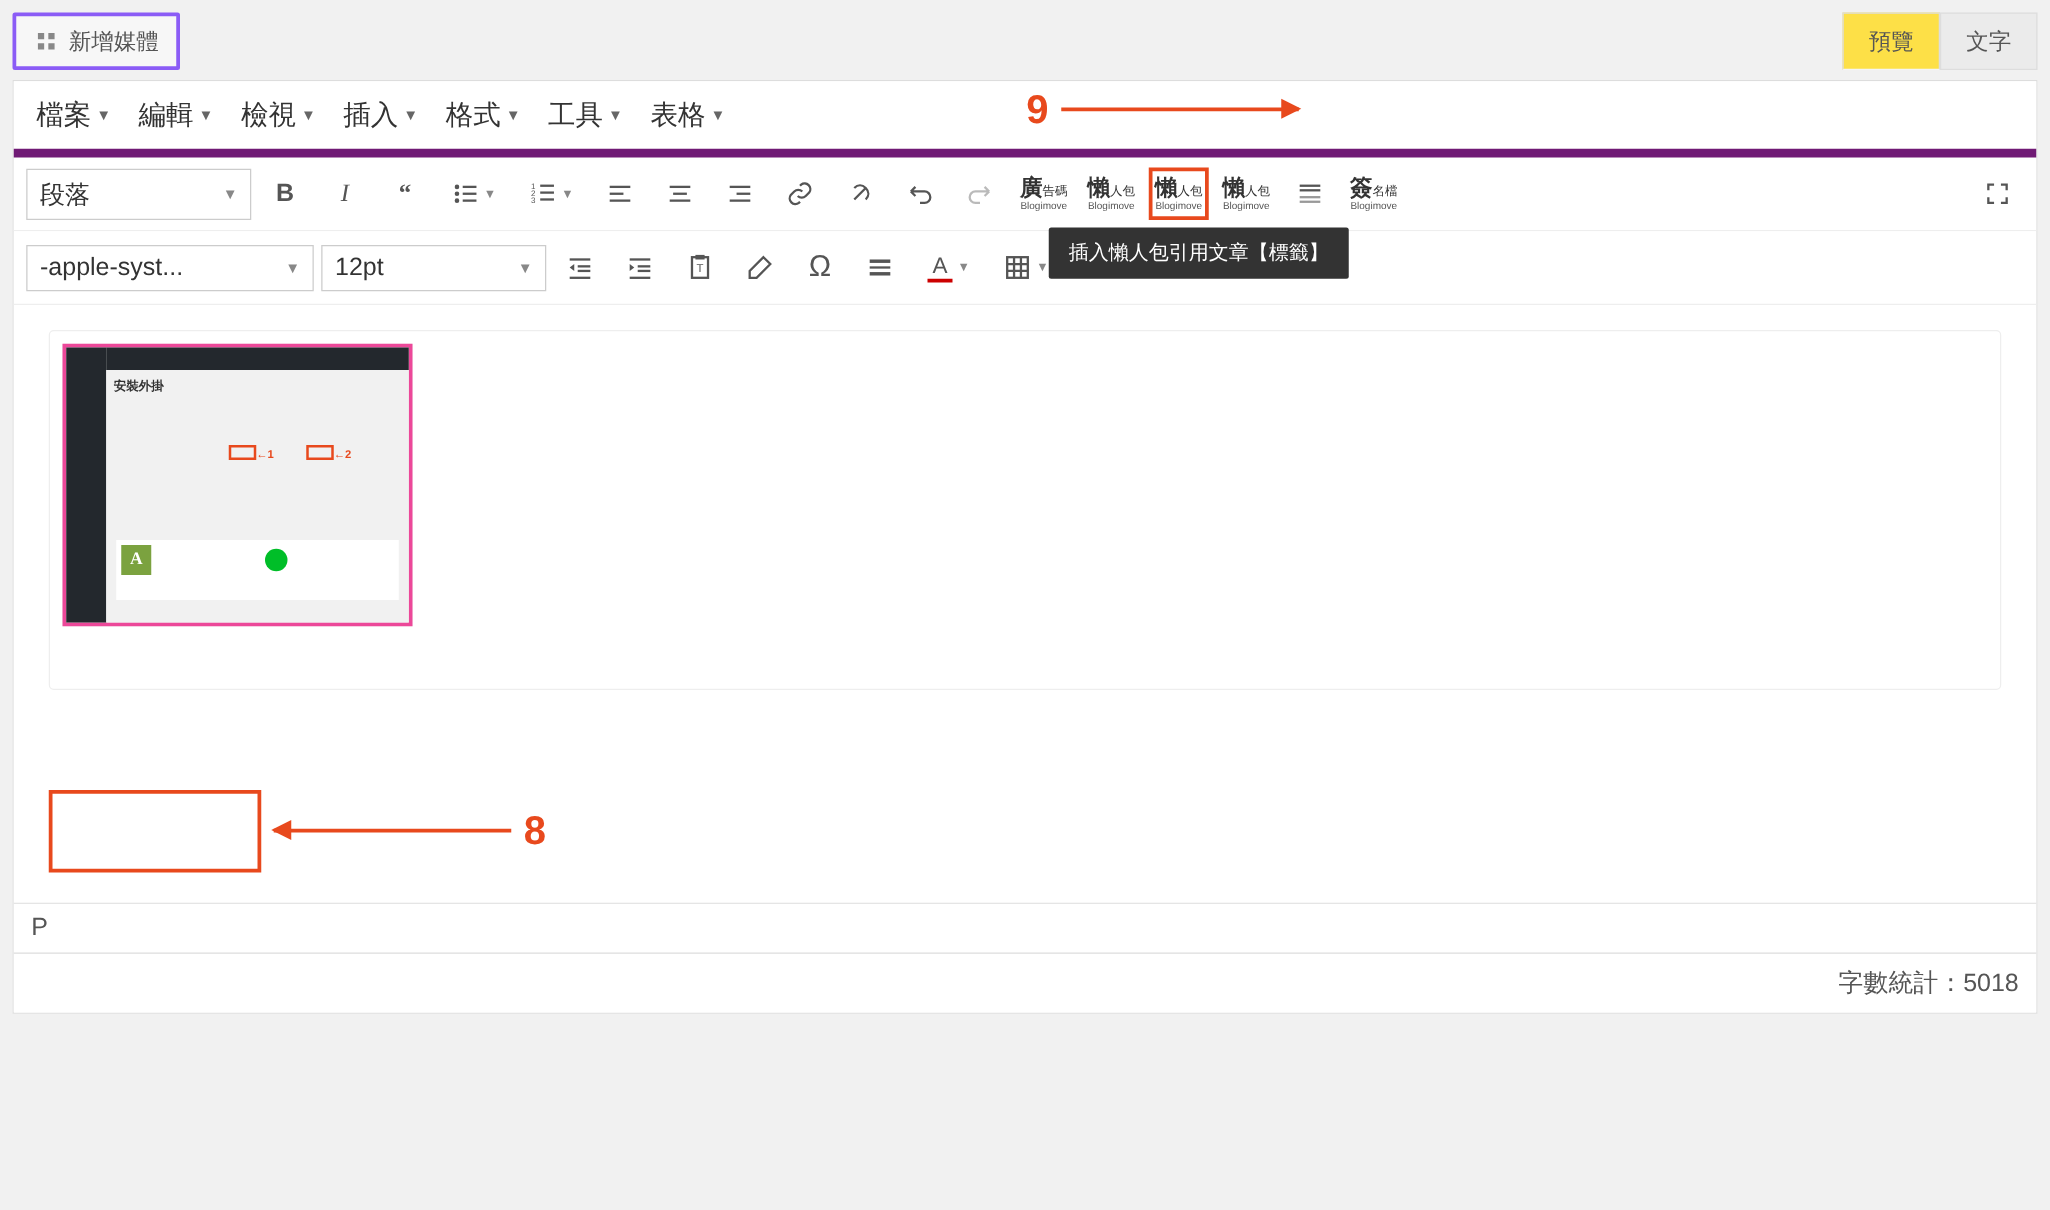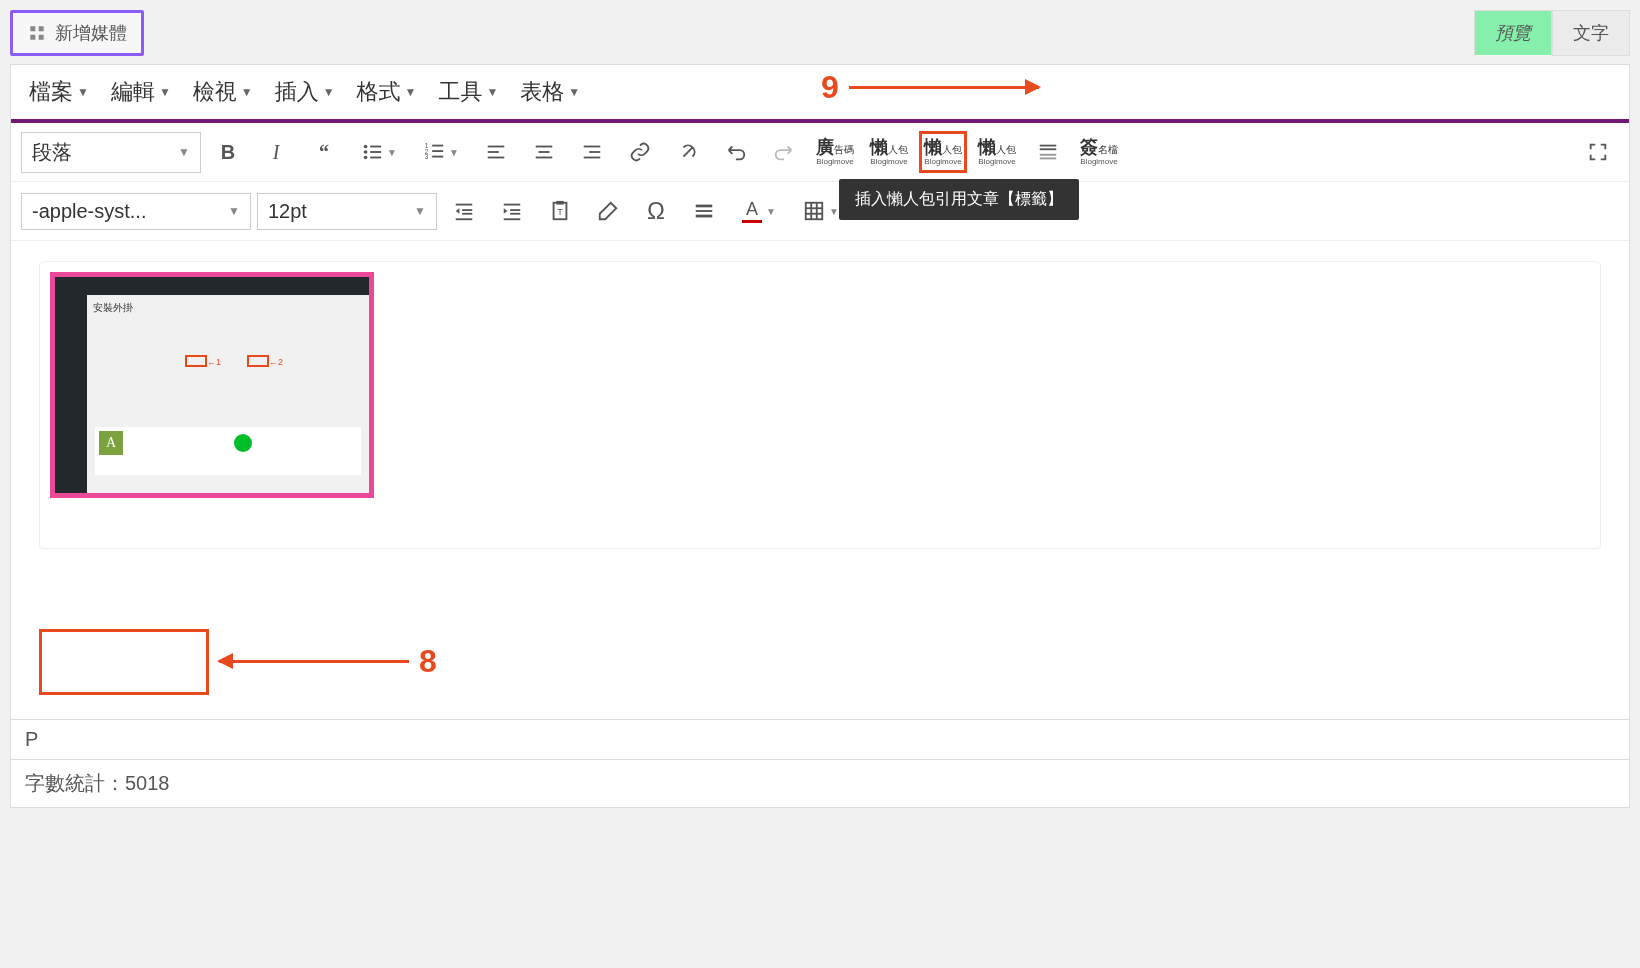--- a/index.html
+++ b/index.html
@@ -6,25 +6,25 @@
 body { font-family: -apple-system, BlinkMacSystemFont, "Segoe UI", sans-serif; background: #f1f1f1; font-size: 14px; color: #333; }
 .container { padding: 10px; }
 
 
 .top-buttons { display: flex; gap: 10px; margin-bottom: 8px; align-items: flex-start; }
 .media-btn { display: flex; align-items: center; gap: 8px; background: #f7f7f7; border: 3px solid #8b5cf6; padding: 8px 14px; font-size: 18px; color: #555; cursor: pointer; border-radius: 2px; }
 .media-icon { width: 20px; height: 20px; display: inline-block; }
 
 .tabs { display: flex; margin-left: auto; }
 .tab { padding: 10px 20px; background: #ebebeb; border: 1px solid #ddd; font-size: 18px; color: #555; cursor: pointer; }
-.tab.active { background: #86efac; border-bottom-color: #f5f5f5; font-style: italic; }
+.tab.active { background: #fde047; border-bottom-color: #f5f5f5; }
 
 
 .editor-wrap { background: #fff; border: 1px solid #ddd; }
-.menubar { display: flex; gap: 6px; padding: 8px 10px; border-bottom: 4px solid #701a75; background: #fff; }
+.menubar { display: flex; gap: 6px; padding: 8px 10px; border-bottom: 7px solid #701a75; background: #fff; }
 .menu-item { display: flex; align-items: center; gap: 4px; padding: 4px 8px; font-size: 22px; color: #333; cursor: pointer; }
 .menu-caret { font-size: 12px; color: #666; }
 
 .toolbar-row { display: flex; align-items: center; gap: 6px; padding: 8px 10px; border-bottom: 1px solid #eee; background: #fff; flex-wrap: nowrap; }
 .select-box { border: 1px solid #ccc; padding: 6px 10px; font-size: 20px; display: flex; align-items: center; justify-content: space-between; min-width: 180px; background: #fff; cursor: pointer; }
 .select-box.wide { min-width: 230px; }
 .select-caret { color: #888; font-size: 12px; }
 
 .tbtn { width: 42px; height: 42px; display: flex; align-items: center; justify-content: center; background: transparent; border: none; font-size: 20px; color: #555; cursor: pointer; border-radius: 2px; }
 .tbtn svg { width: 22px; height: 22px; fill: #555; }
@@ -41,21 +41,21 @@
 .tooltip { position: absolute; top: 48px; left: -80px; background: #333; color: #fff; padding: 10px 16px; font-size: 16px; white-space: nowrap; border-radius: 2px; z-index: 10; }
 
 
 .annotation-9 { position: absolute; top: 4px; left: 810px; display: flex; align-items: center; gap: 10px; color: #e8491d; font-size: 32px; font-weight: bold; }
 .arrow-right { width: 190px; height: 3px; background: #e8491d; position: relative; }
 .arrow-right::after { content: ""; position: absolute; right: -2px; top: -7px; border-left: 16px solid #e8491d; border-top: 8px solid transparent; border-bottom: 8px solid transparent; }
 
 
 .content-area { padding: 20px 28px; background: #fff; min-height: 460px; position: relative; }
 .content-block { display: flex; gap: 30px; border: 1px solid #eee; padding: 10px; padding-bottom: 50px; border-radius: 4px; }
-.thumb { width: 324px; height: 226px; background: #eee; position: relative; border: 5px solid #ec4899; flex-shrink: 0; }
+.thumb { width: 280px; height: 226px; background: #eee; position: relative; border: 3px solid #ec4899; flex-shrink: 0; font-weight: bold; }
 .thumb-sidebar { position: absolute; left: 0; top: 0; bottom: 0; width: 32px; background: #23282d; }
 .thumb-header { position: absolute; left: 32px; top: 0; right: 0; height: 18px; background: #23282d; }
 .thumb-body { position: absolute; left: 32px; top: 18px; right: 0; bottom: 0; background: #f1f1f1; }
 .thumb-title { position: absolute; left: 38px; top: 24px; font-size: 10px; color: #333; }
 .thumb-box1 { position: absolute; left: 130px; top: 78px; width: 22px; height: 12px; border: 2px solid #e8491d; }
 .thumb-box2 { position: absolute; left: 192px; top: 78px; width: 22px; height: 12px; border: 2px solid #e8491d; }
 .thumb-arr1 { position: absolute; left: 152px; top: 80px; color: #e8491d; font-size: 9px; }
 .thumb-arr2 { position: absolute; left: 214px; top: 80px; color: #e8491d; font-size: 9px; }
 .thumb-plugin-row { position: absolute; left: 40px; bottom: 18px; right: 8px; height: 48px; background: #fff; display: flex; gap: 6px; padding: 4px; }
 .thumb-plugin { flex: 1; display: flex; gap: 4px; }
@@ -67,21 +67,21 @@
 
 .annotation-8-area { position: relative; margin-top: 80px; height: 70px; }
 .empty-box { position: absolute; left: 0; top: 0; width: 170px; height: 66px; border: 3px solid #e8491d; background: #fff; }
 .annotation-8 { position: absolute; left: 180px; top: 14px; display: flex; align-items: center; gap: 10px; flex-direction: row-reverse; }
 .annotation-8 .num { color: #e8491d; font-size: 32px; font-weight: bold; }
 .arrow-left { width: 190px; height: 3px; background: #e8491d; position: relative; }
 .arrow-left::after { content: ""; position: absolute; left: -2px; top: -7px; border-right: 16px solid #e8491d; border-top: 8px solid transparent; border-bottom: 8px solid transparent; }
 
 
 .status-path { padding: 8px 14px; font-size: 20px; color: #555; border-top: 1px solid #ddd; background: #fff; }
-.status-bar { display: flex; justify-content: space-between; padding: 10px 14px; font-size: 20px; color: #555; border-top: 1px solid #ddd; background: #fff; }
+.status-bar { display: flex; justify-content: flex-end; padding: 10px 14px; font-size: 20px; color: #555; border-top: 1px solid #ddd; background: #fff; }
 
 .rel-wrap { position: relative; }
 </style>
 </head>
 <body>
 
 <div class="container">
   <div class="top-buttons">
     <button class="media-btn">
       <span class="media-icon">

